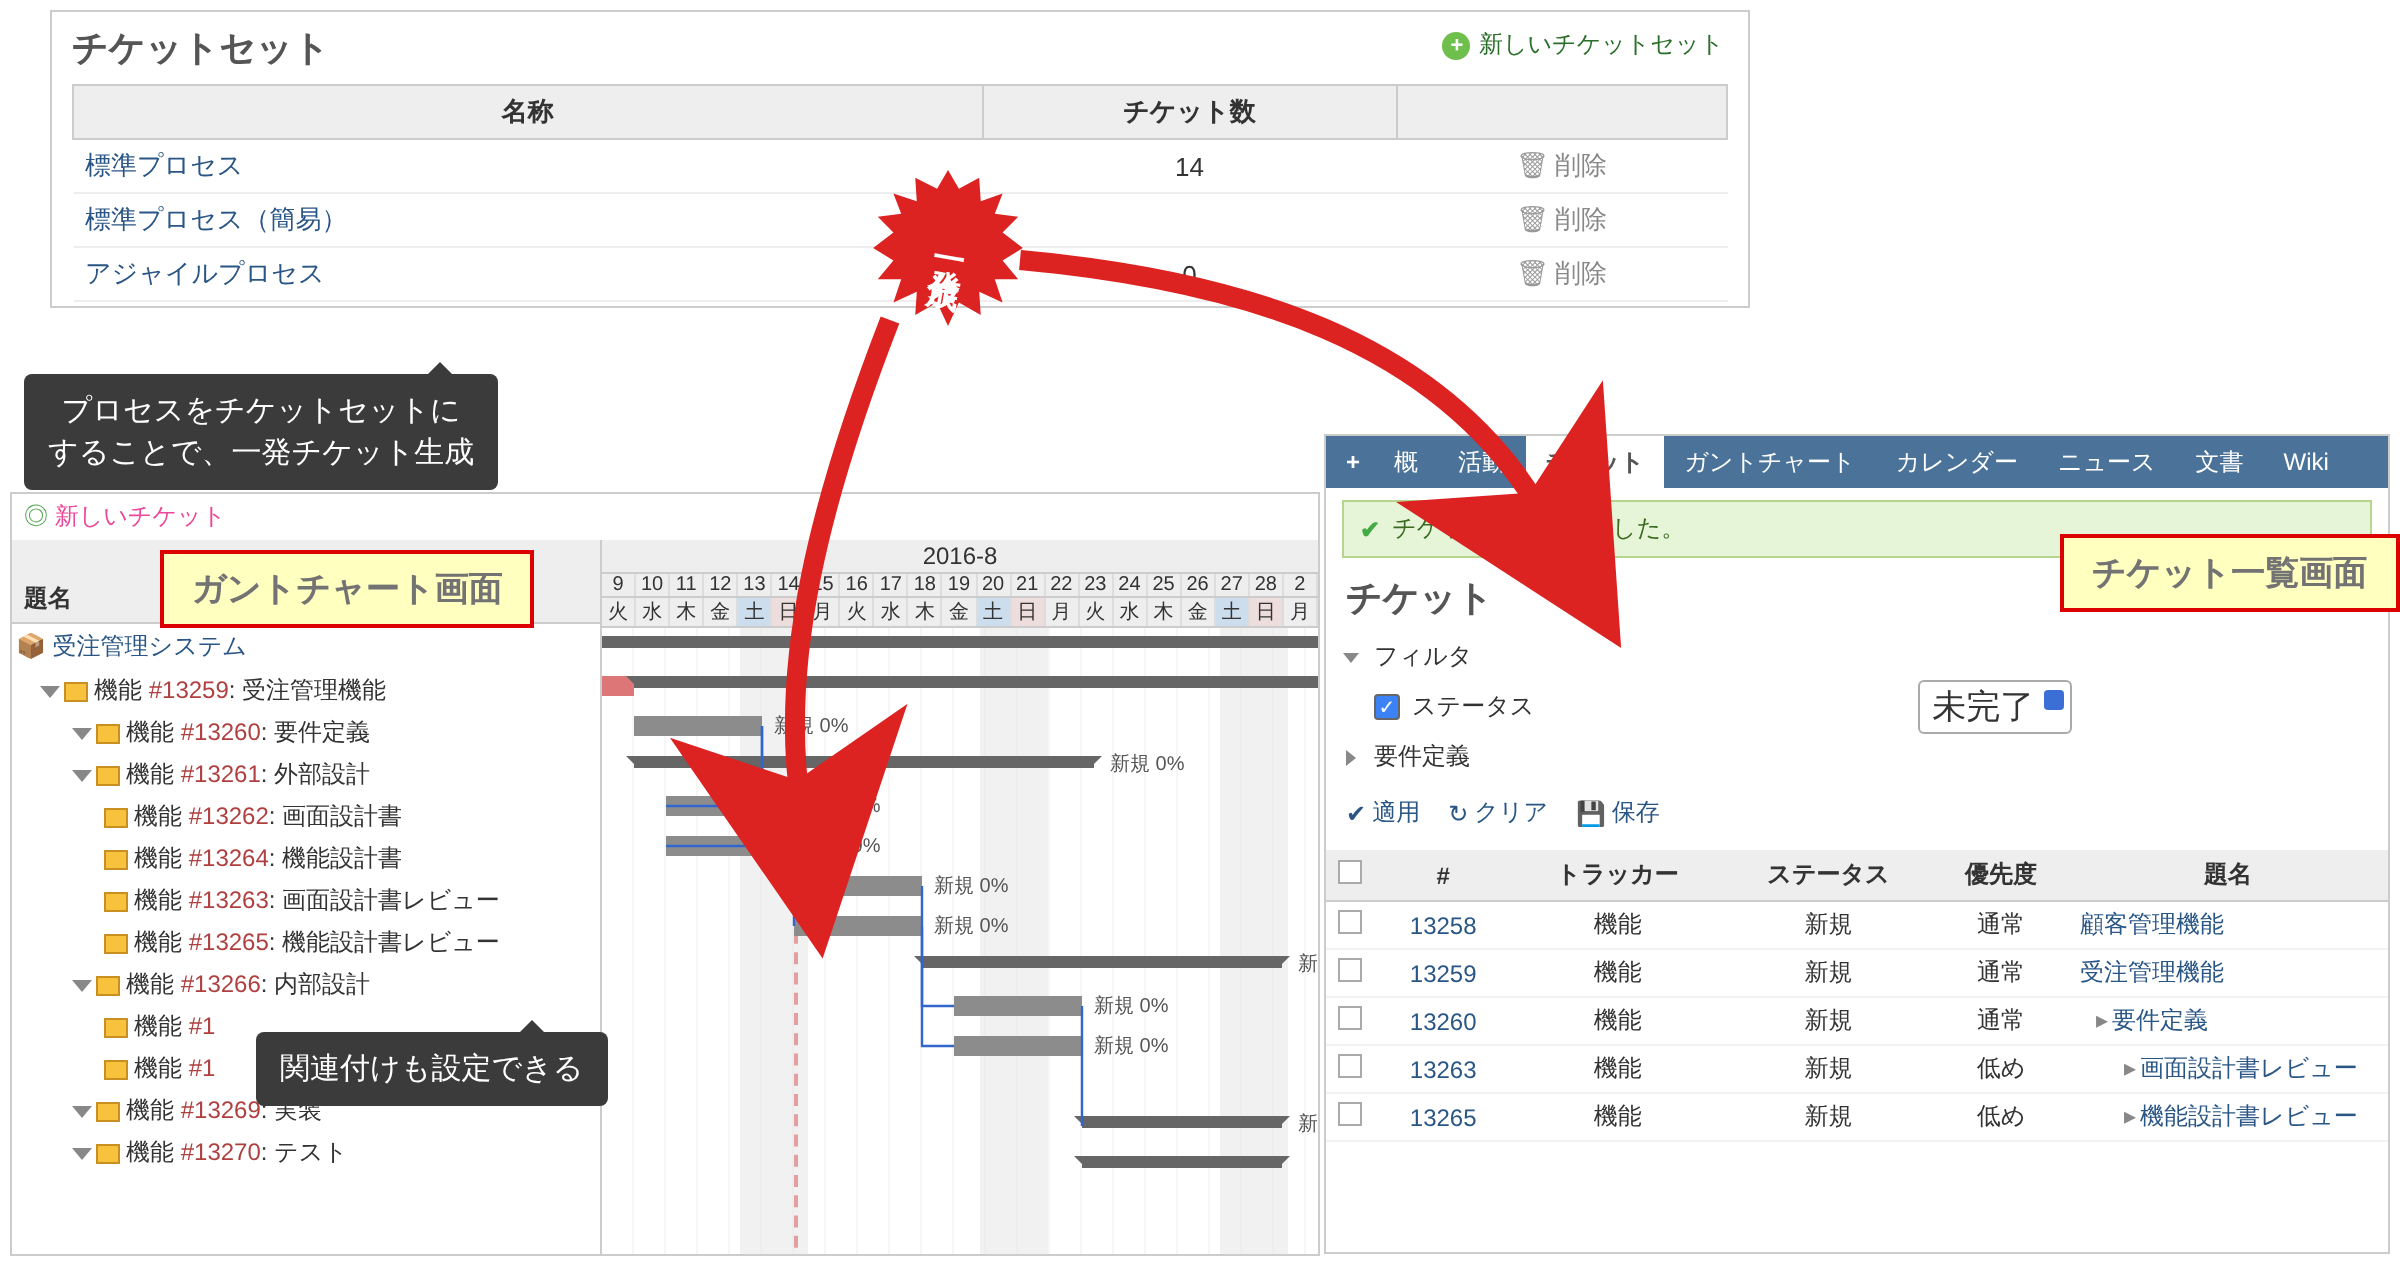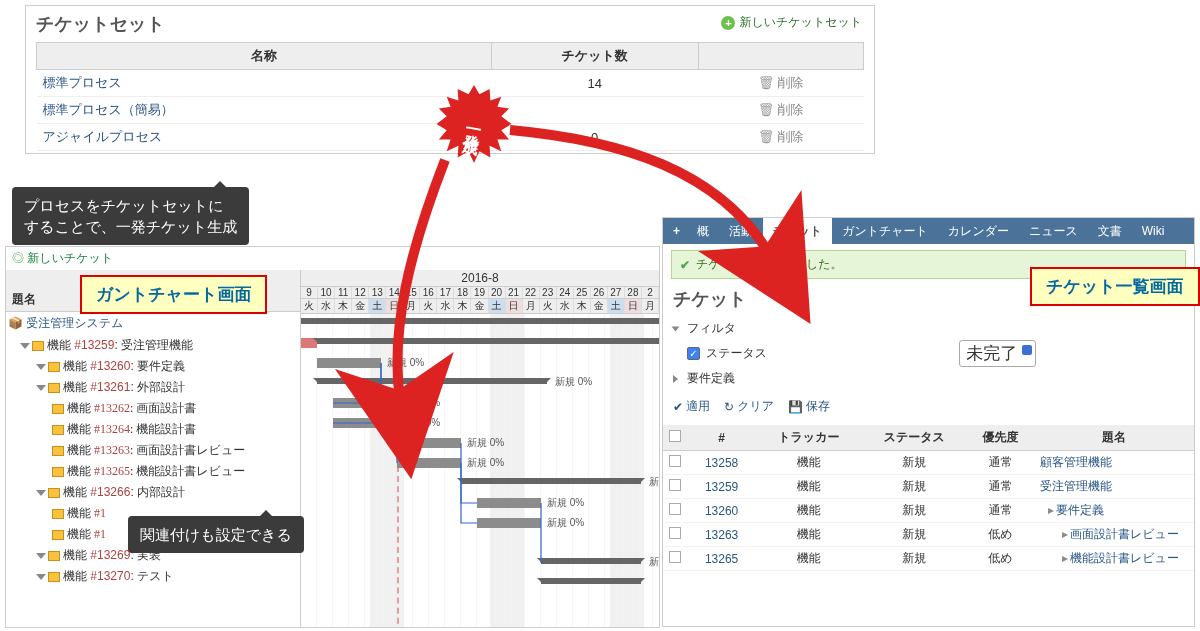--- a/index.html
+++ b/index.html
@@ -12,26 +12,26 @@
   .plus-circle { width: 14px; height: 14px; border-radius: 50%; background: #6fbf4d; color: #fff; display: inline-flex; align-items: center; justify-content: center; font-weight: bold; font-size: 11px; }
   .ts-table { width: 100%; border-collapse: collapse; }
   .ts-table th { background: #eee; border: 1px solid #ccc; padding: 4px; font-weight: bold; font-size: 13px; }
   .ts-table td { border-bottom: 1px solid #eee; padding: 4px 6px; font-size: 13px; }
   .ts-name { color: #2a5685; }
   .ts-count { text-align: center; }
   .ts-del { text-align: center; color: #888; }
   .trash { color: #999; margin-right: 3px; }
   
   
-  .callout { position: absolute; background: #3b3b3b; color: #fff; border-radius: 4px; padding: 8px 12px; font-size: 15px; line-height: 1.4; font-weight: 500; }
+  .callout { position: absolute; background: #3b3b3b; color: #fff; border-radius: 4px; padding: 8px 12px; font-size: 15px; line-height: 1.4; font-weight: 500; text-align: center; }
   .callout1 { left: 12px; top: 187px; }
   .callout1::after { content: ""; position: absolute; top: -14px; left: 200px; border: 8px solid transparent; border-bottom-color: #3b3b3b; }
   
   
-  .badge-label { position: absolute; background: #ffffc0; border: 2px solid #d00; padding: 6px 14px; font-size: 17px; font-weight: bold; color: #0369a1; }
+  .badge-label { position: absolute; background: #ffffc0; border: 2px solid #d00; padding: 6px 14px; font-size: 17px; font-weight: bold; color: #737373; }
   .badge-gantt { left: 80px; top: 275px; z-index: 20; }
   .badge-list  { left: 1030px; top: 267px; z-index: 20; }
   
   
   .starburst { position: absolute; left: 435px; top: 85px; width: 78px; height: 78px; z-index: 30; }
   .starburst svg { width: 100%; height: 100%; }
   .starburst-text { position: absolute; left: 0; top: 0; width: 100%; height: 100%; display: flex; align-items: center; justify-content: center; color: #fff; font-weight: bold; font-size: 16px; writing-mode: vertical-rl; letter-spacing: 2px; transform: rotate(10deg);}
   
   
   .arrows { position: absolute; left: 0; top: 0; width: 1200px; height: 631px; pointer-events: none; z-index: 25; }
@@ -44,21 +44,21 @@
   .gantt-tree { width: 295px; border-right: 1px solid #ccc; overflow: hidden; }
   .gantt-head-left { background: #eee; border-bottom: 1px solid #ccc; height: 42px; display: flex; align-items: flex-end; padding: 3px 6px; font-weight: bold; }
   .gantt-tree-root { padding: 3px 2px; color: #2a5685; }
   .gantt-tree ul { list-style: none; }
   .gantt-tree li { padding: 2px 0; white-space: nowrap; font-size: 12px; }
   .tri { display: inline-block; width: 0; height: 0; border-left: 5px solid transparent; border-right: 5px solid transparent; border-top: 6px solid #888; margin-right: 2px; vertical-align: middle; }
   .fld { display: inline-block; width: 12px; height: 10px; background: #f9c23c; border: 1px solid #c89020; vertical-align: middle; margin-right: 3px; }
   .tid { color: #b04040; }
   .ind1 { padding-left: 14px !important; }
   .ind2 { padding-left: 30px !important; }
-  .ind3 { padding-left: 46px !important; font-family: Liberation Serif, serif; }
+  .ind3 { padding-left: 46px !important; }
   
   
   .gantt-right { flex: 1; position: relative; overflow: hidden; }
   .gantt-month { background: #eee; border-bottom: 1px solid #ccc; text-align: center; font-size: 12px; padding: 1px 0; }
   .gantt-days { display: flex; background: #eee; border-bottom: 1px solid #ccc; font-size: 10px; }
   .gantt-days div { flex: 1; text-align: center; border-right: 1px solid #ddd; }
   .gantt-dow  { display: flex; background: #eee; border-bottom: 1px solid #ccc; font-size: 10px; }
   .gantt-dow div { flex: 1; text-align: center; border-right: 1px solid #ddd; }
   .gantt-dow .sat { background: #cde; }
   .gantt-dow .sun { background: #edd; }
@@ -164,21 +164,21 @@
   <path d="M 445 160 C 410 250, 390 330, 400 400" stroke="#d22" stroke-width="10" fill="none" marker-end="url(#ah)"></path>
   <path d="M 510 130 C 620 140, 720 170, 770 255" stroke="#d22" stroke-width="10" fill="none" marker-end="url(#ah)"></path>
 </svg>
 
 <div class="badge-label badge-gantt">ガントチャート画面</div>
 <div class="badge-label badge-list">チケット一覧画面</div>
 
 <div class="gantt-panel">
   <div class="gantt-toolbar">
     <span class="green-plus">◎</span>
-    <span style="color:#15803d">新しいチケット</span>
+    <span style="color:#ec4899">新しいチケット</span>
   </div>
   <div class="gantt-body">
     <div class="gantt-tree">
       <div class="gantt-head-left">題名</div>
       <div class="gantt-tree-root">📦 <span>受注管理システム</span></div>
       <ul id="gtree">
           <li class="ind1"><span class="tri"></span><span class="fld"></span><span>機能 </span><span class="tid">#13259</span><span>: 受注管理機能</span></li>
           <li class="ind2"><span class="tri"></span><span class="fld"></span><span>機能 </span><span class="tid">#13260</span><span>: 要件定義</span></li>
           <li class="ind2"><span class="tri"></span><span class="fld"></span><span>機能 </span><span class="tid">#13261</span><span>: 外部設計</span></li>
           <li class="ind3"><span class="fld"></span><span>機能 </span><span class="tid">#13262</span><span>: 画面設計書</span></li>

